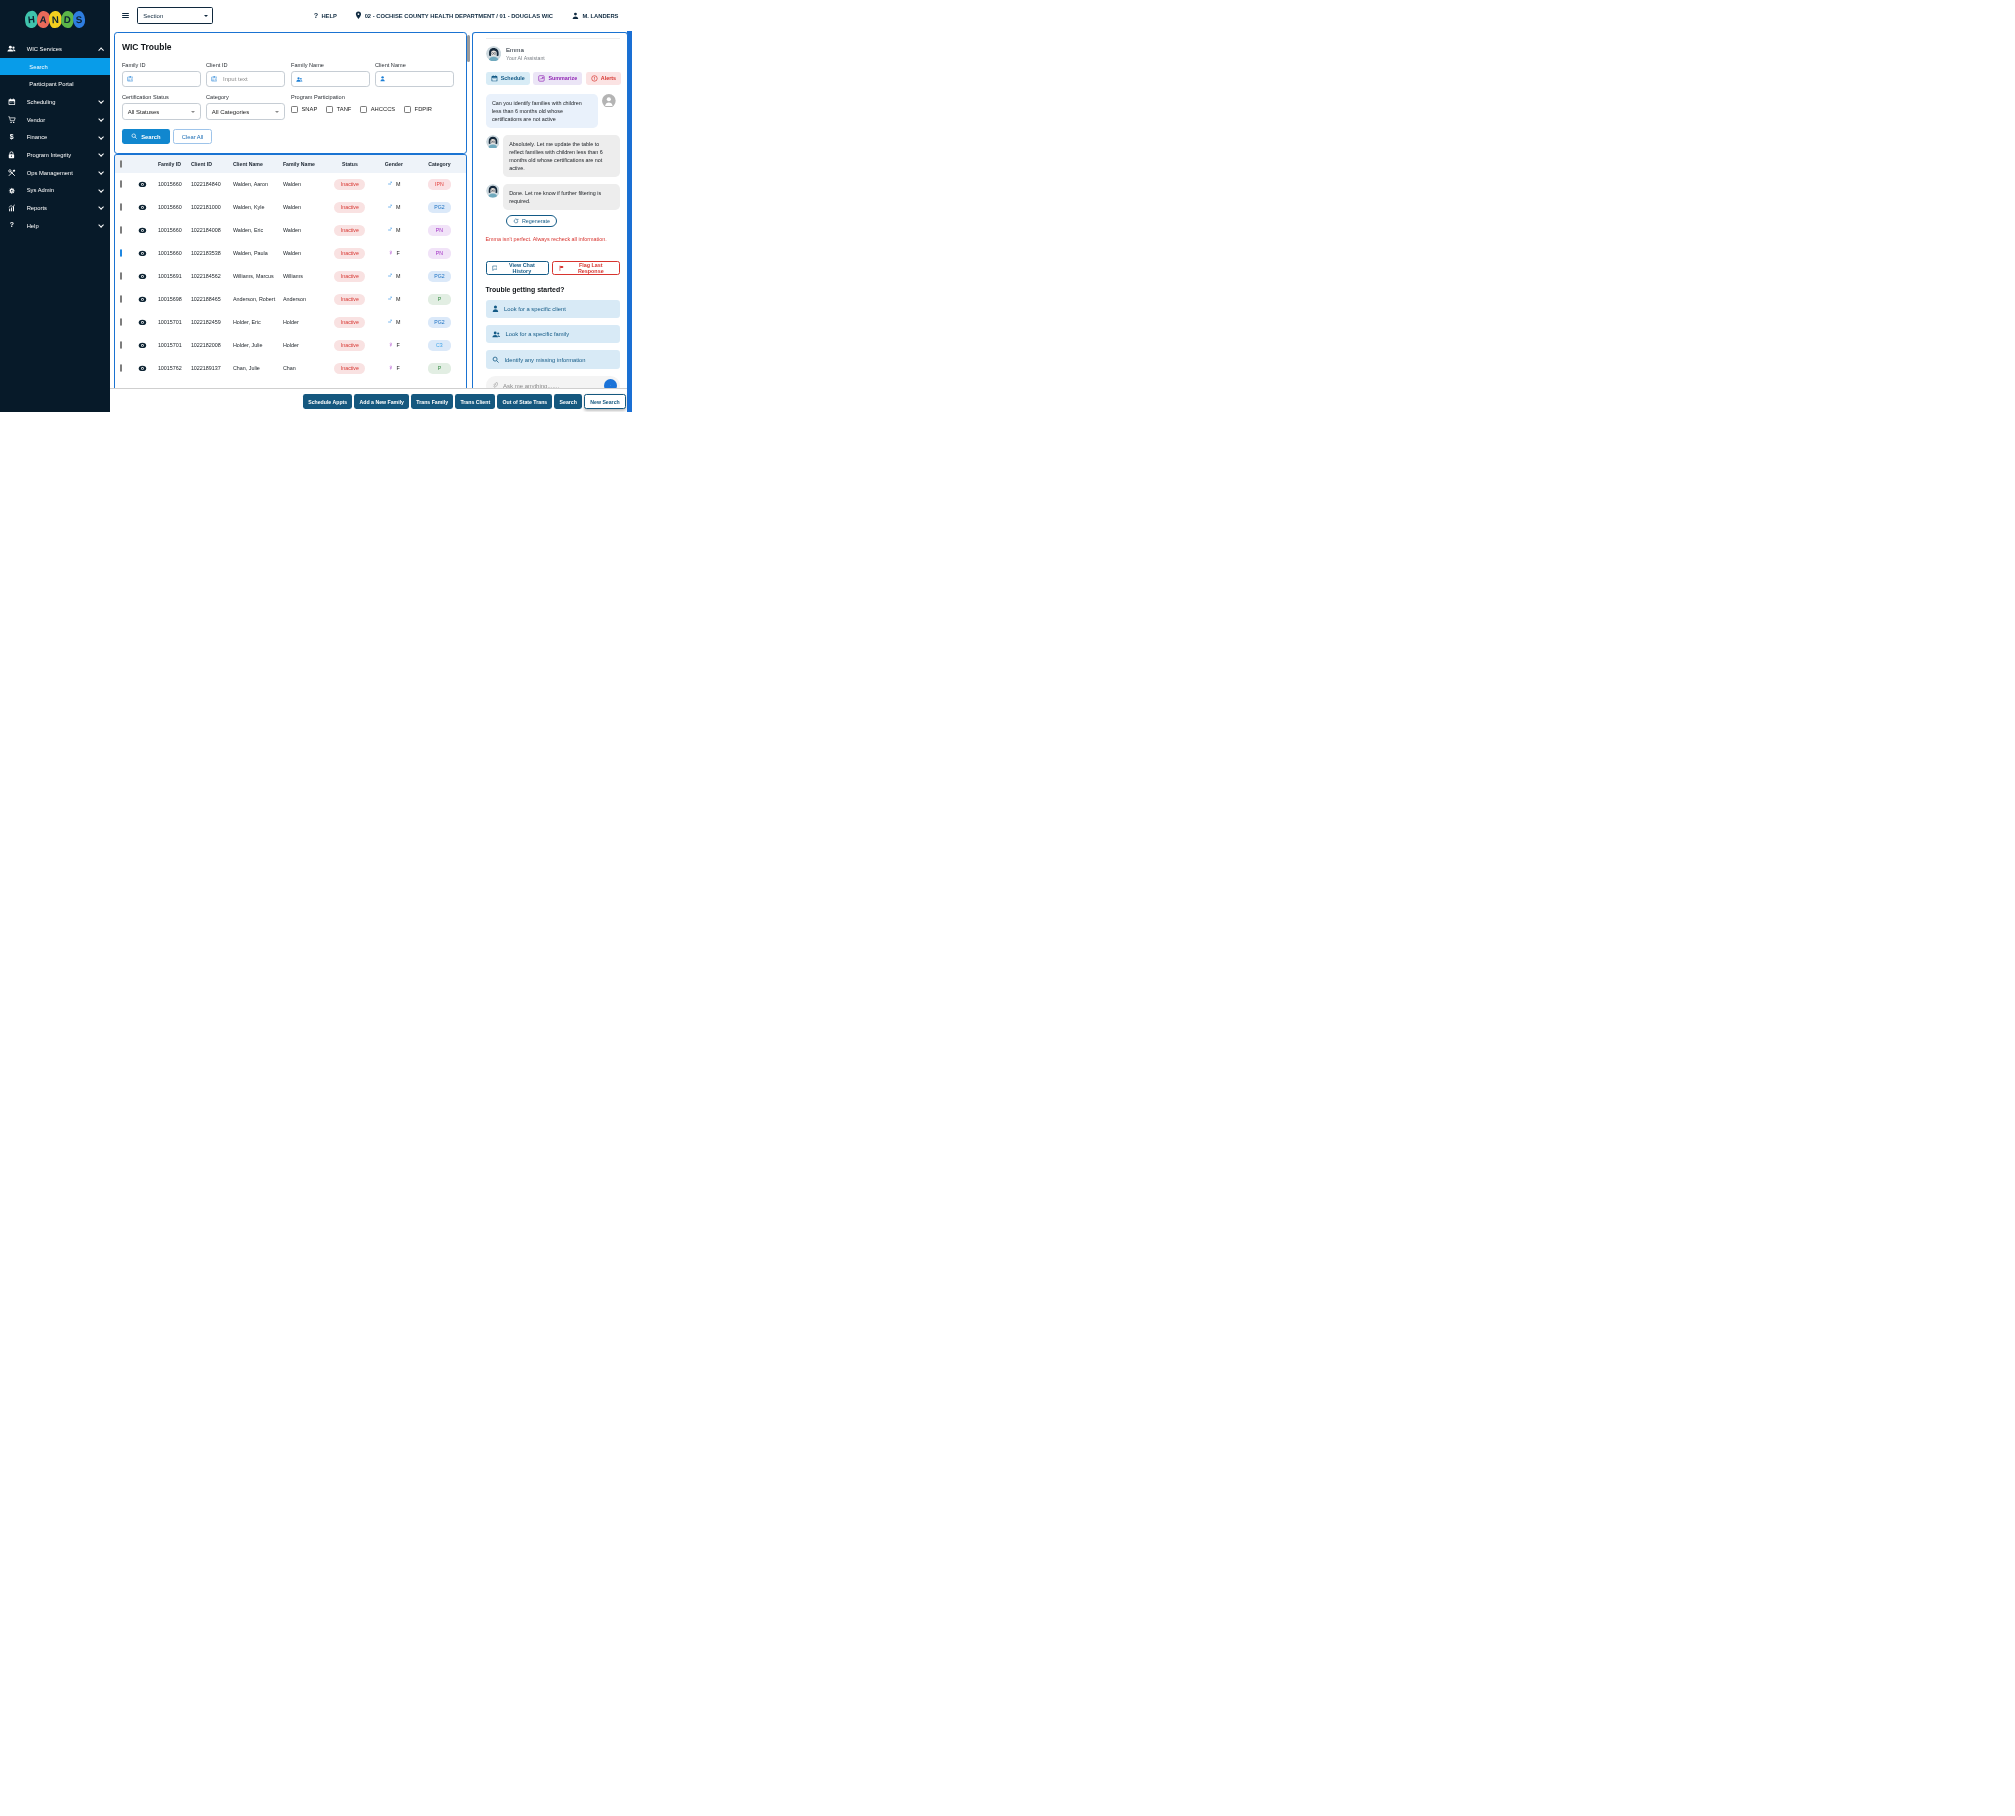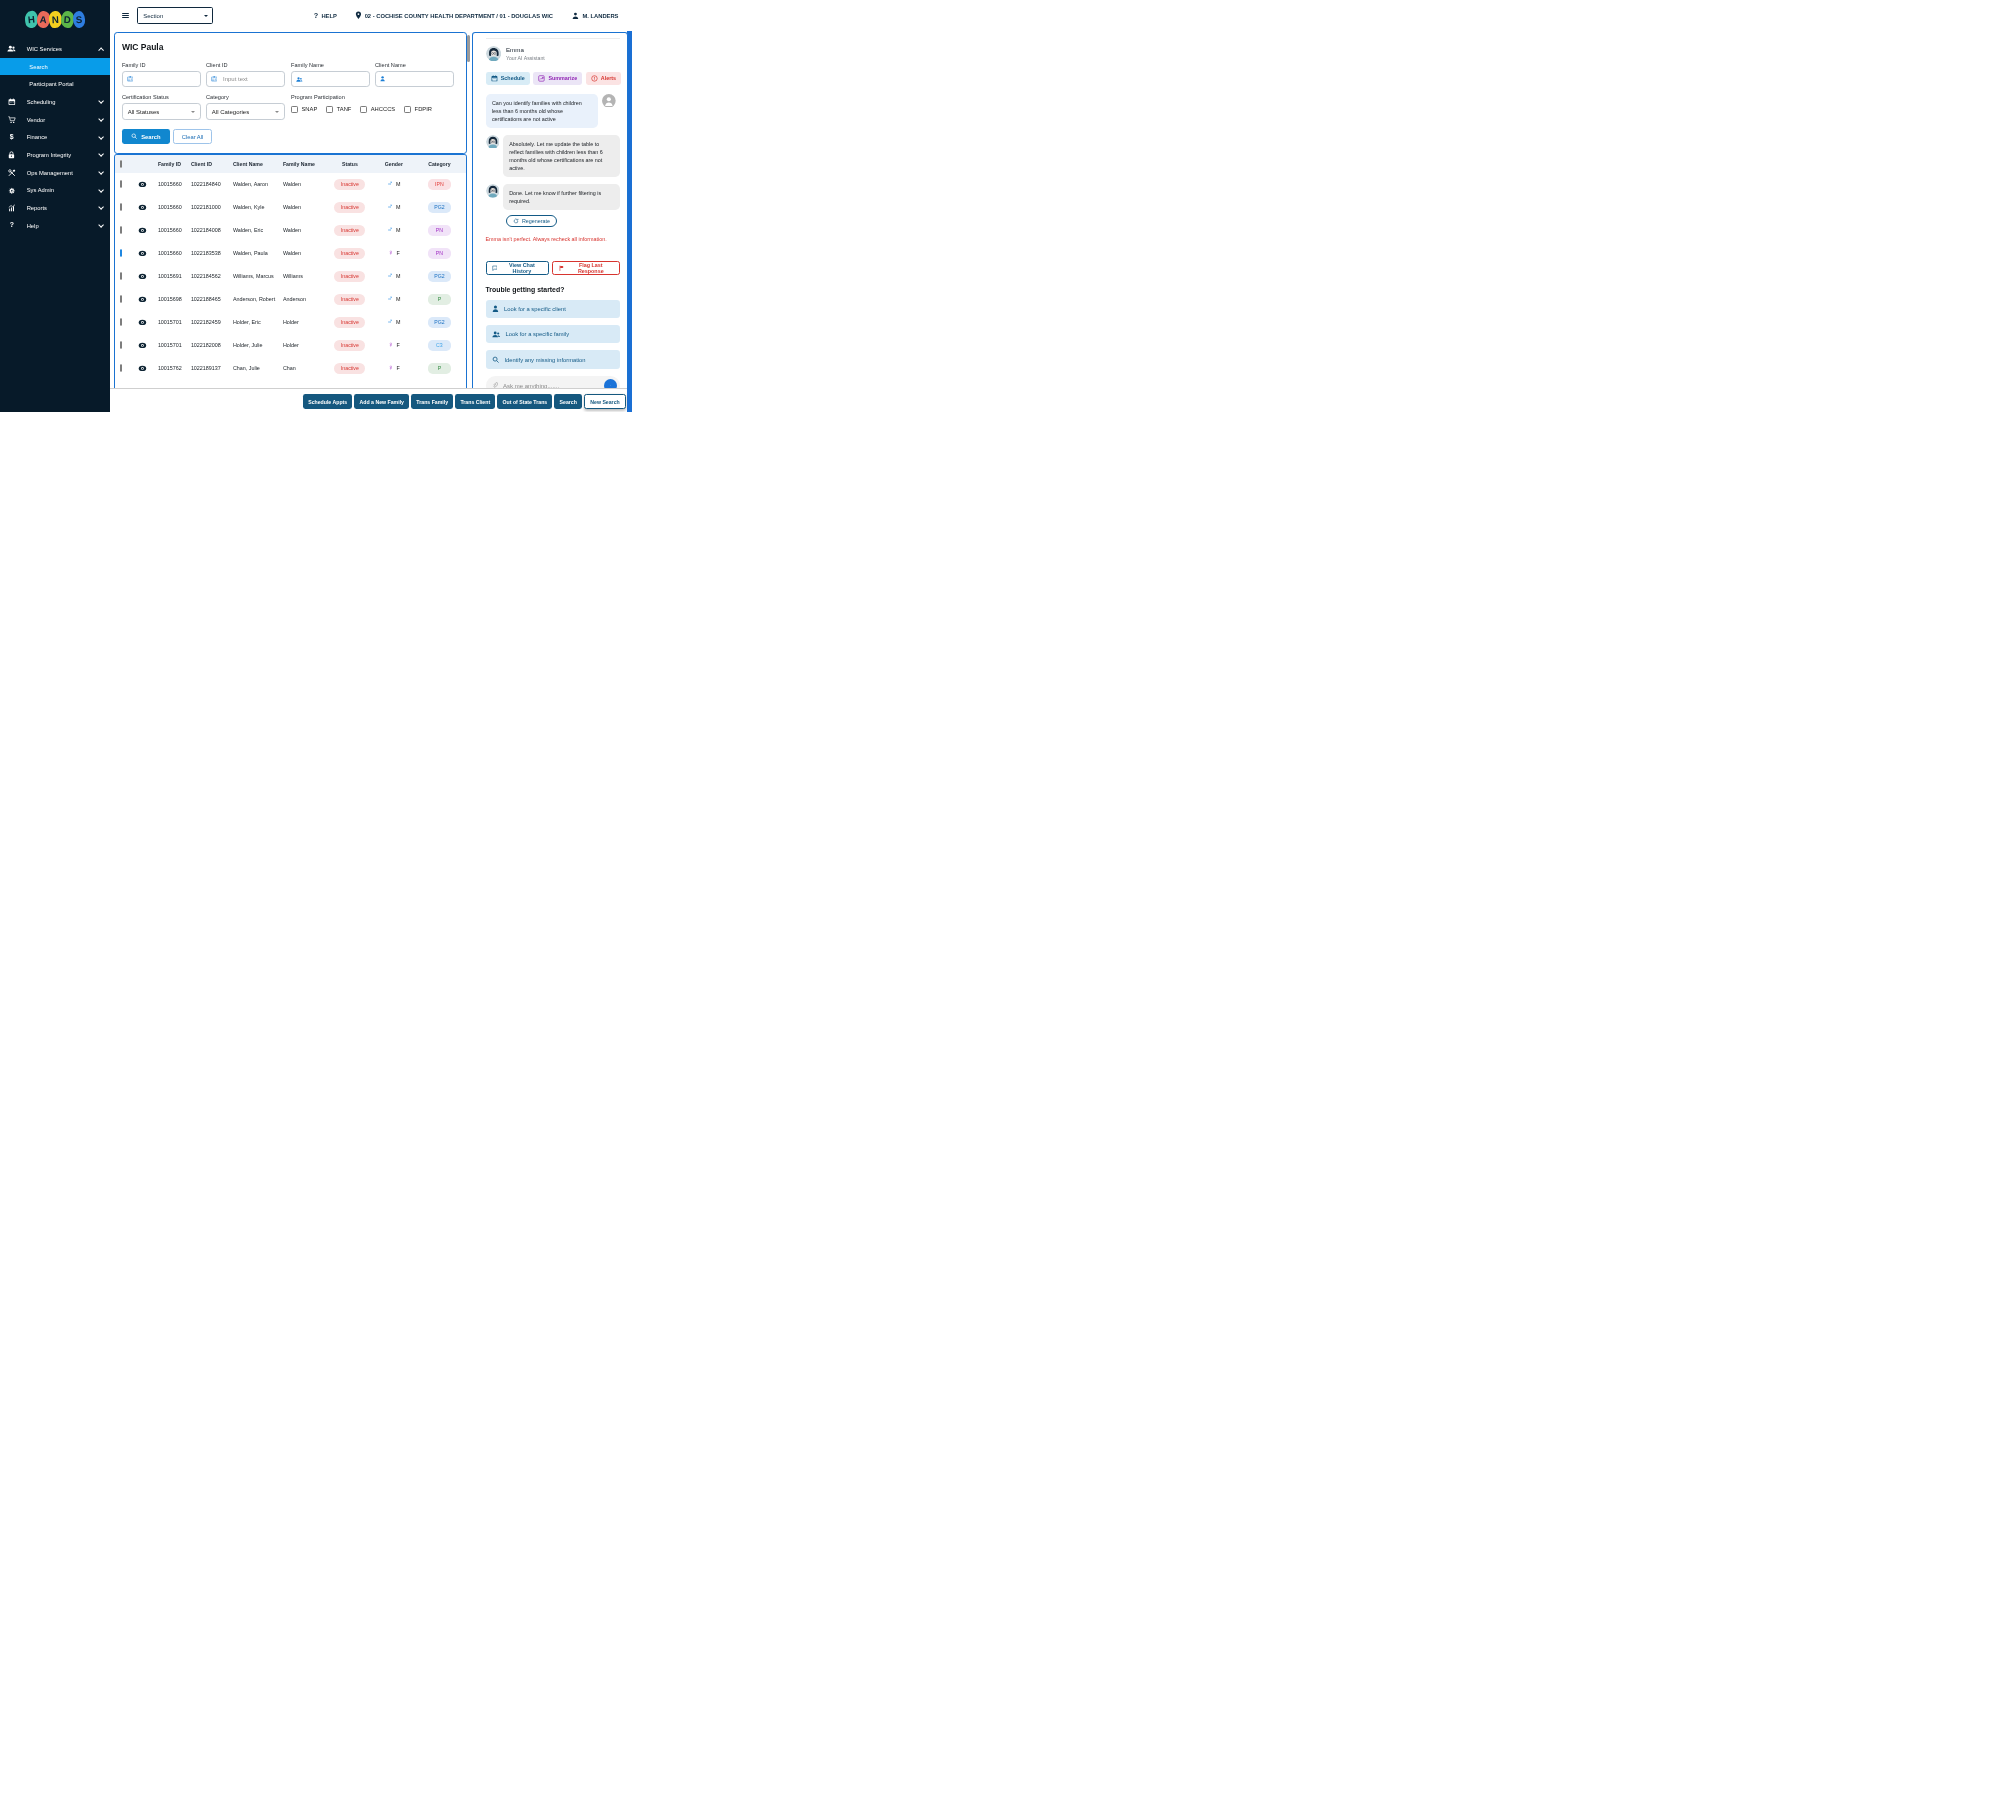--- a/index.html
+++ b/index.html
@@ -300,21 +300,21 @@
         </svg>
       <span>M. LANDERS</span>
     </div>
   </div>
 </div>
 
 <div class="frame-right"></div>
 <div class="cutline"></div>
 
 <div class="search-panel">
-  <div class="sp-title">WIC Paula</div>
+  <div class="sp-title">WIC Trouble</div>
 
   <div class="f-label" style="left:6.9px;top:29px">Family ID</div>
   <div class="f-box" style="left:6.9px;top:38px">
     <svg width="8" height="7.3" viewBox="0 0 24 20">
         <rect x="1.5" y="4" width="21" height="15" rx="2" fill="none" stroke="#1c7fd6" stroke-width="2"></rect>
         <rect x="9.5" y="1" width="5" height="5" rx="1" fill="#1c7fd6"></rect>
         <circle cx="7.5" cy="11.5" r="2" fill="#1c7fd6"></circle>
         <path d="M4.8 16.5c.4-1.8 1.5-2.6 2.7-2.6s2.3.8 2.7 2.6z" fill="#1c7fd6"></path>
         <path d="M14 11h5M14 14.5h5" stroke="#1c7fd6" stroke-width="1.6"></path>
       </svg>

